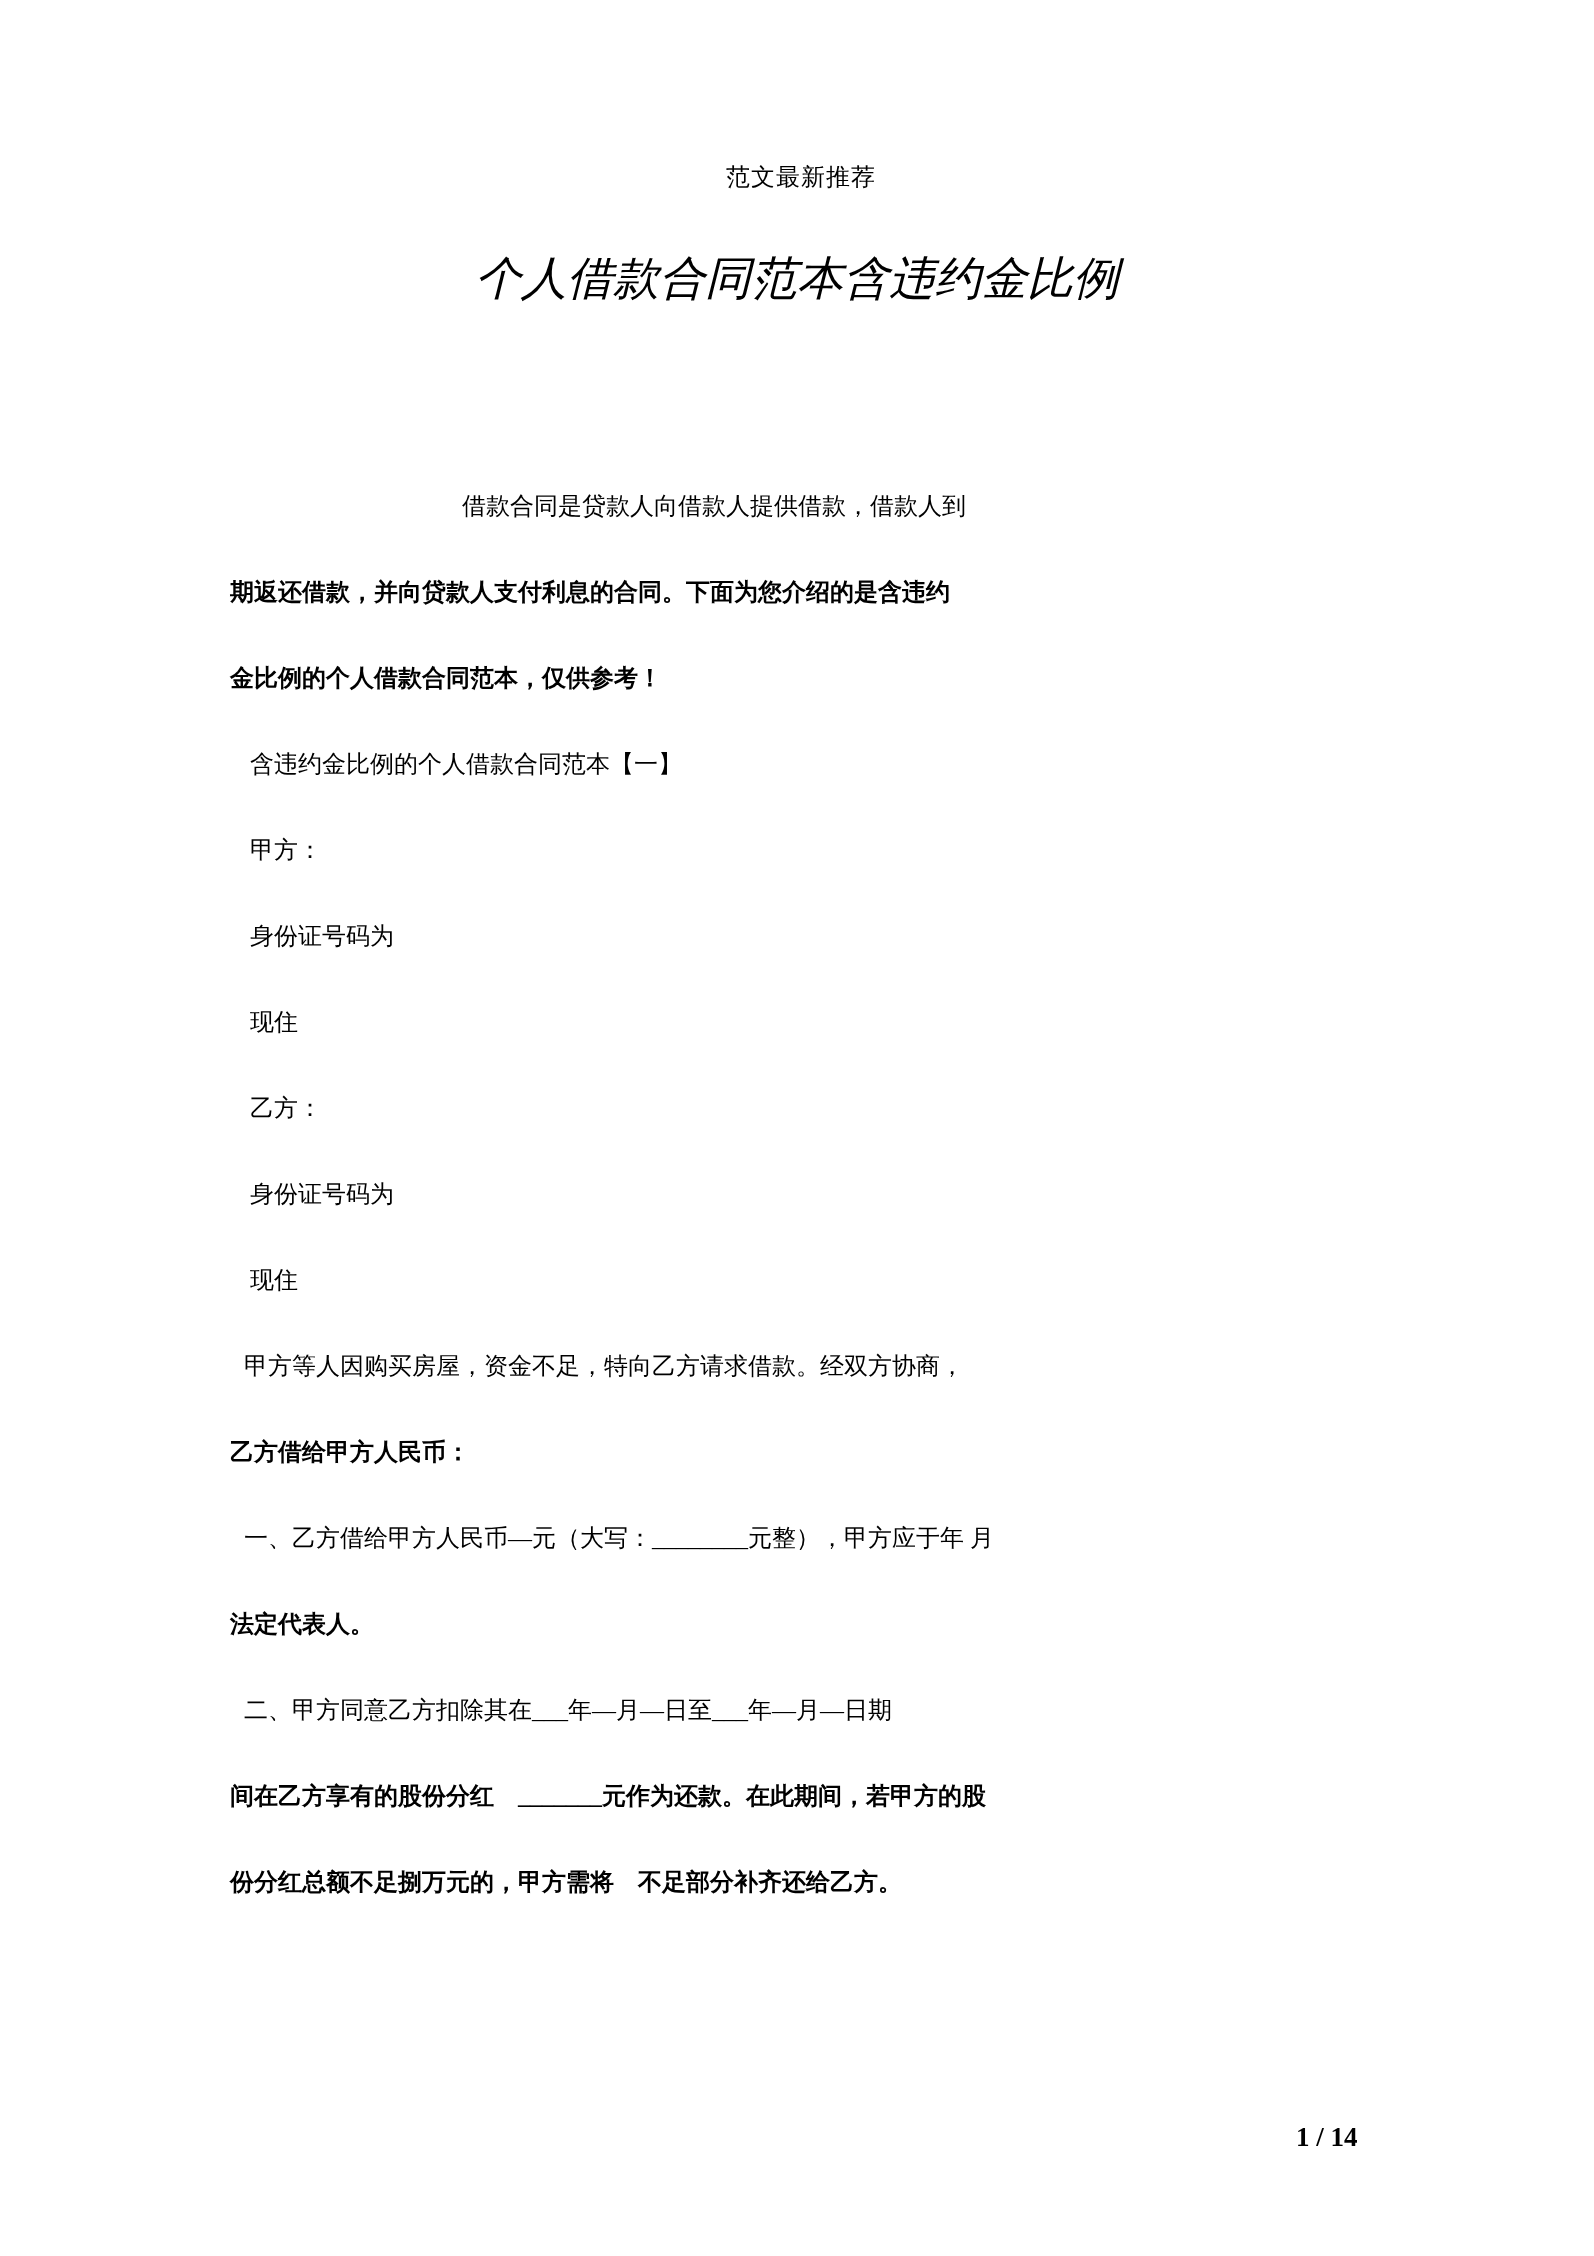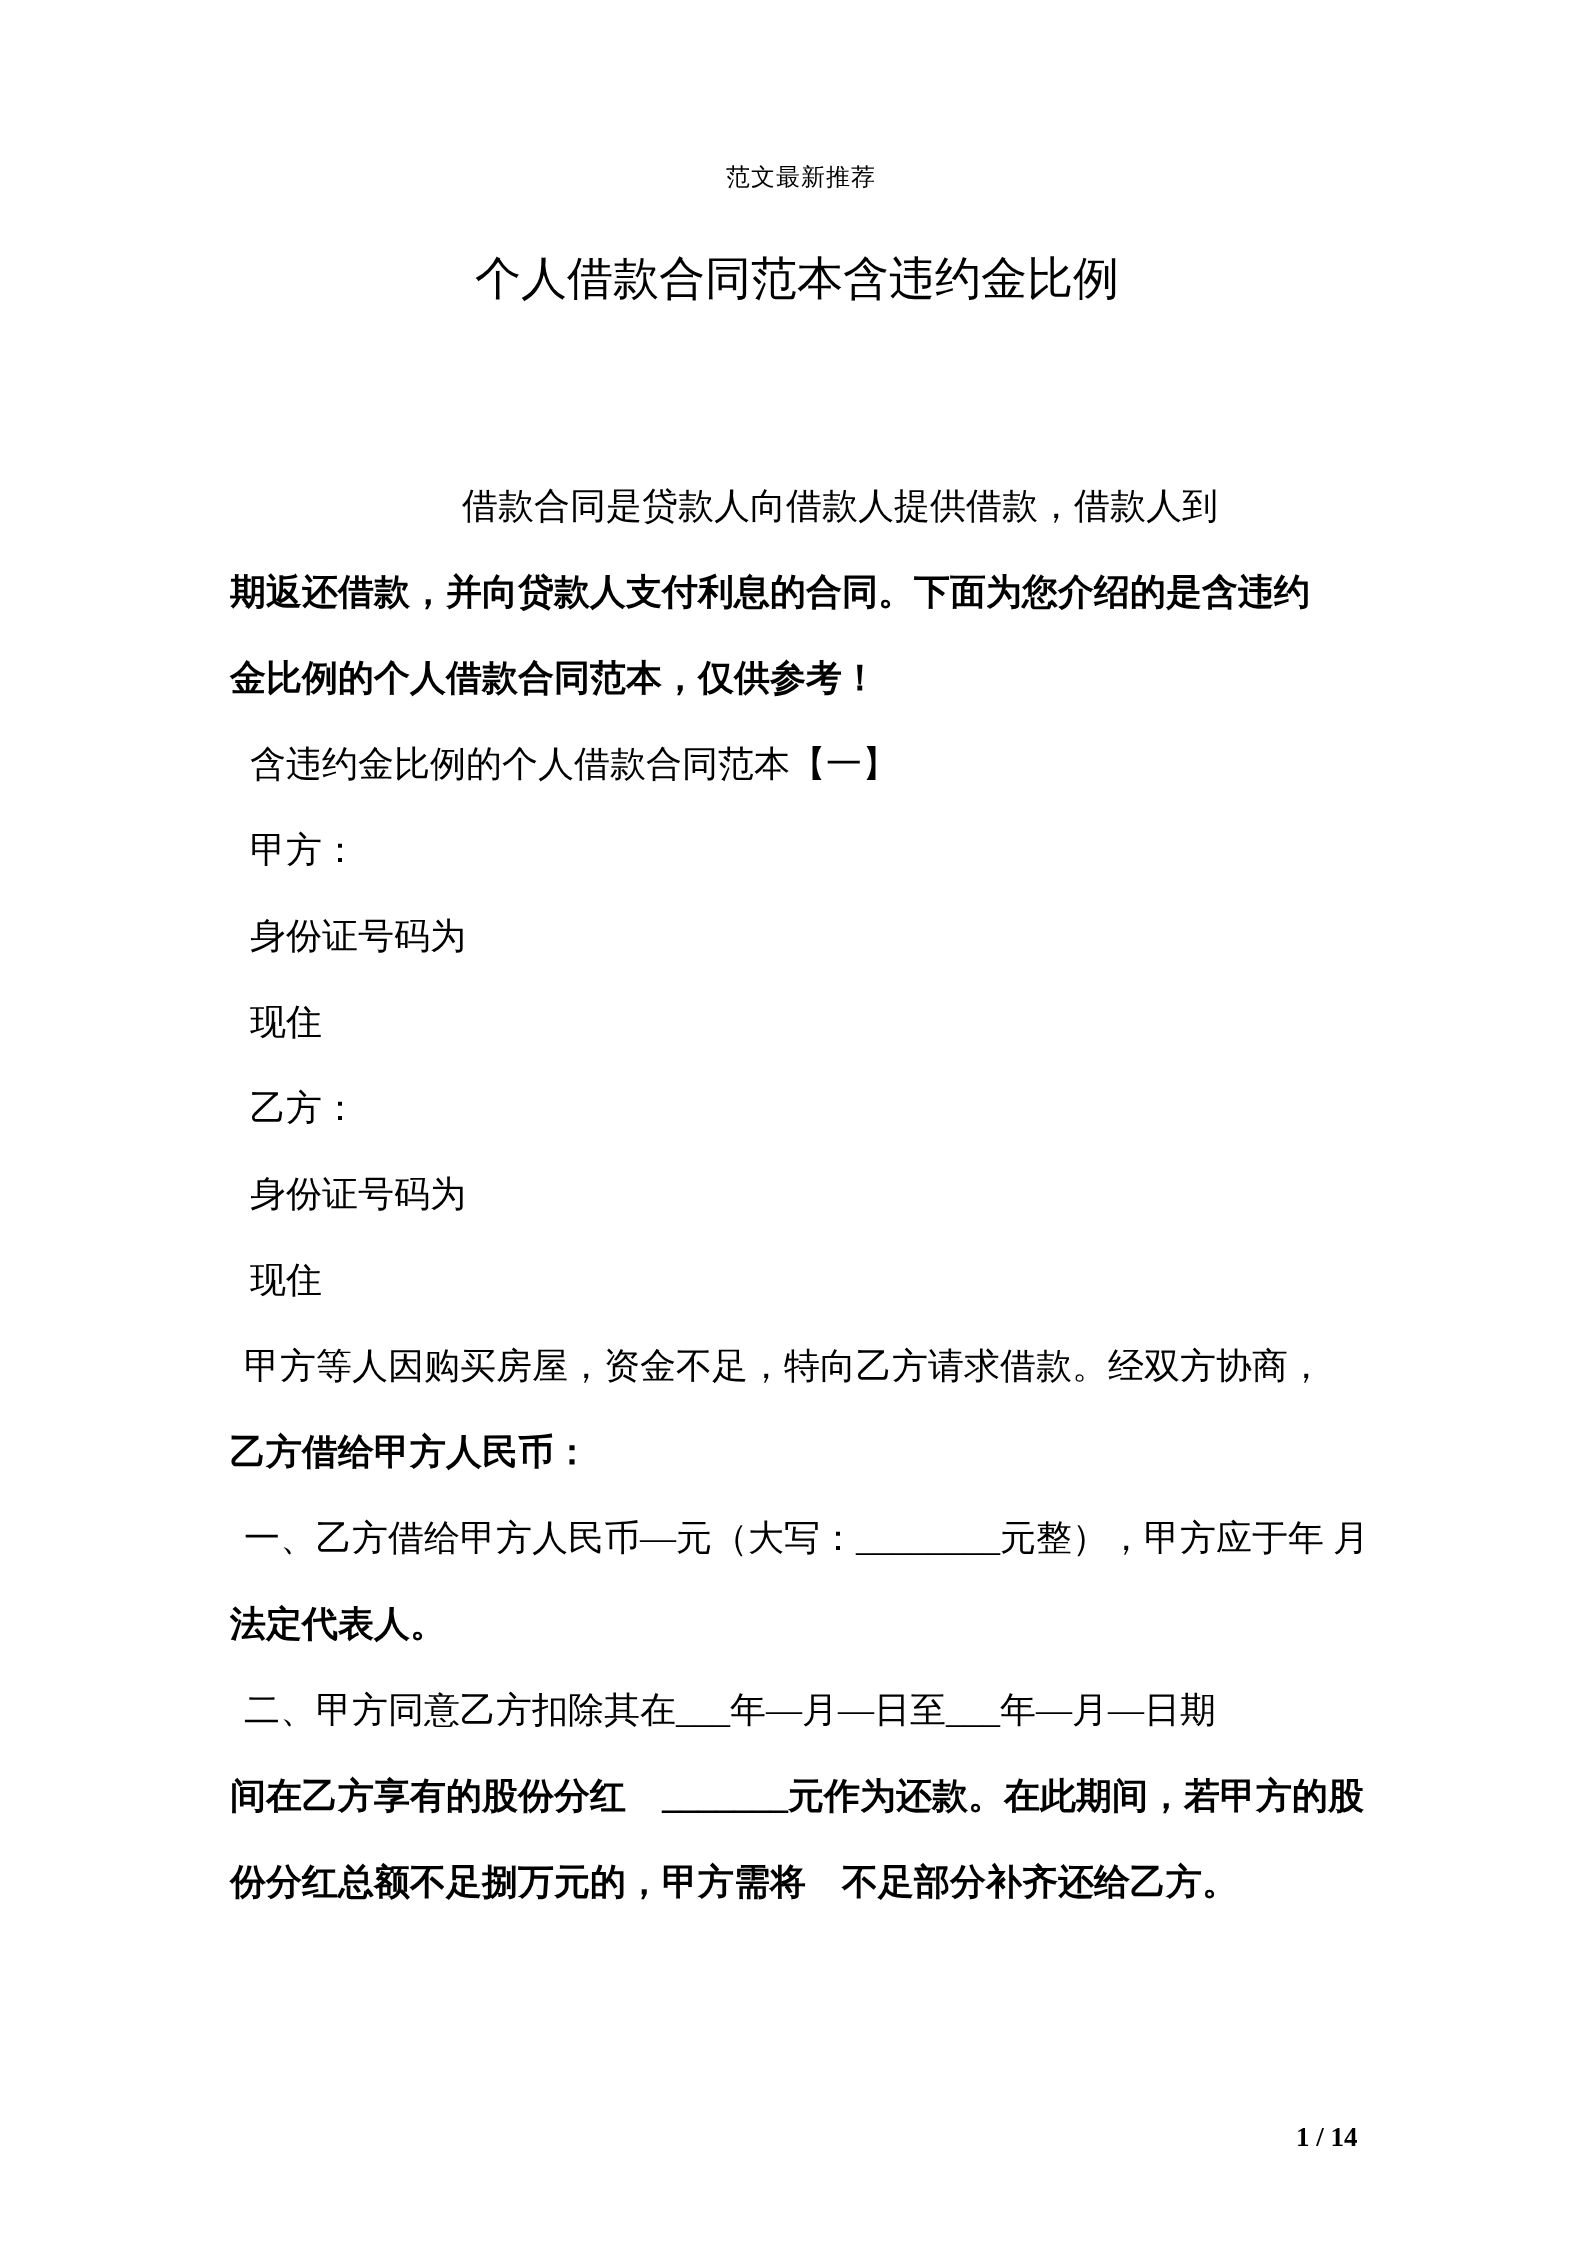--- a/index.html
+++ b/index.html
@@ -33,29 +33,30 @@
   .doc-title {
     position: absolute;
     top: 250px;
     left: 0;
     width: 1594px;
     text-align: center;
     font-size: 46px;
     font-weight: normal;
     margin: 0;
     line-height: 1.25;
+    font-style: italic;
   }
   .doc-body {
     position: absolute;
     left: 230px;
     top: 463px;
     width: 1170px;
   }
   .line {
-    font-size: 36px;
+    font-size: 24px;
     line-height: 86px;
     white-space: pre;
     letter-spacing: 0;
   }
   .indent-0 { padding-left: 0; font-weight: bold; }
   .indent-1 { padding-left: 14px; }
   .indent-2 { padding-left: 20px; }
   .indent-3 { padding-left: 232px; }
   .page-number {
     position: absolute;

